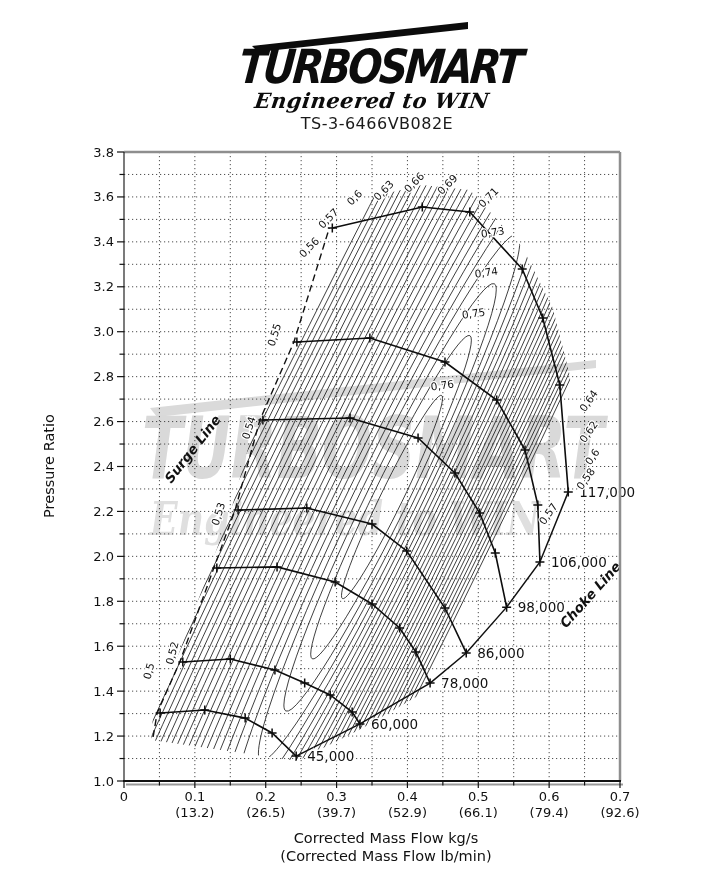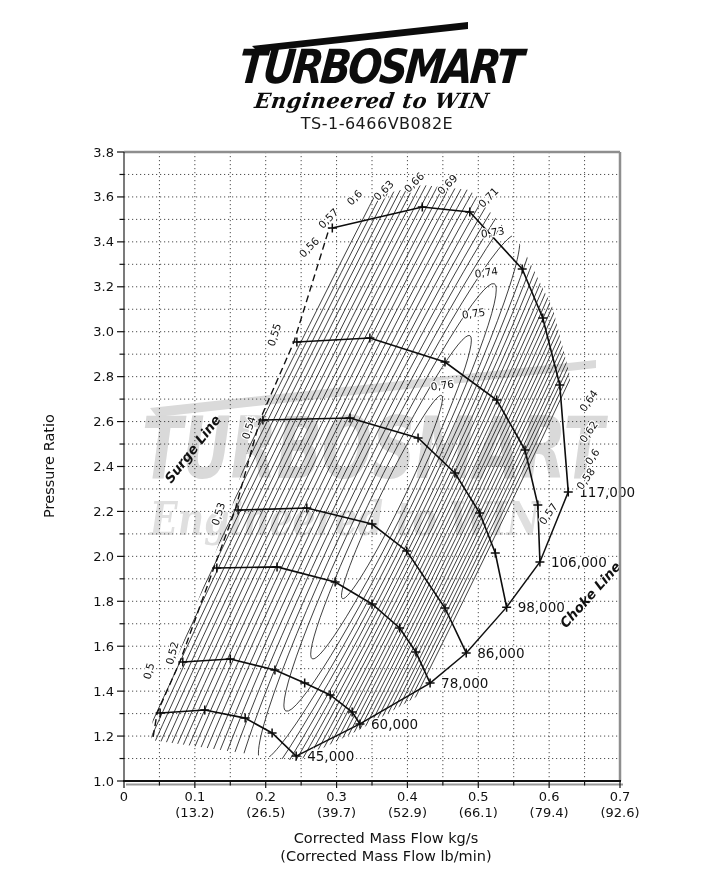--- a/index.html
+++ b/index.html
@@ -21,21 +21,21 @@
 </style>
 </head>
 <body>
 
 <div class="page">
   <svg class="logo-svg" width="711" height="60">
     <polygon points="252,46 468,22 468,29 258,52" fill="#0c0c0c"></polygon>
   </svg>
   <div class="brand">TURBOSMART</div>
   <div class="tagline">Engineered to WIN</div>
-  <div class="model">TS-1-6466VB082E</div>
+  <div class="model">TS-3-6466VB082E</div>
   <div id="chart"><svg width="711" height="871" viewBox="0 0 711 871">
         <g clip-path="url(#plotClip)">
           <polygon points="150,408 596,360 596,368 157,417" fill="#dadada"></polygon>
           <text x="142" y="478" fill="#d9d9d9" font-size="86" font-family="&quot;DejaVu Sans&quot;,sans-serif" text-anchor="start" paint-order="stroke" stroke="#fff" stroke-width="0" font-weight="bold" font-style="italic" textLength="462" lengthAdjust="spacingAndGlyphs">TURBOSMART</text>
           <text x="345" y="535" fill="#dfdfdf" font-size="46" font-family="&quot;DejaVu Serif&quot;,serif" text-anchor="middle" paint-order="stroke" stroke="#fff" stroke-width="0" font-style="italic" font-weight="bold" textLength="390" lengthAdjust="spacingAndGlyphs">Engineered to WIN</text>
         </g>
         <clipPath id="plotClip">
           <rect x="125" y="153" width="494" height="627"></rect>
         </clipPath>
         <g>

